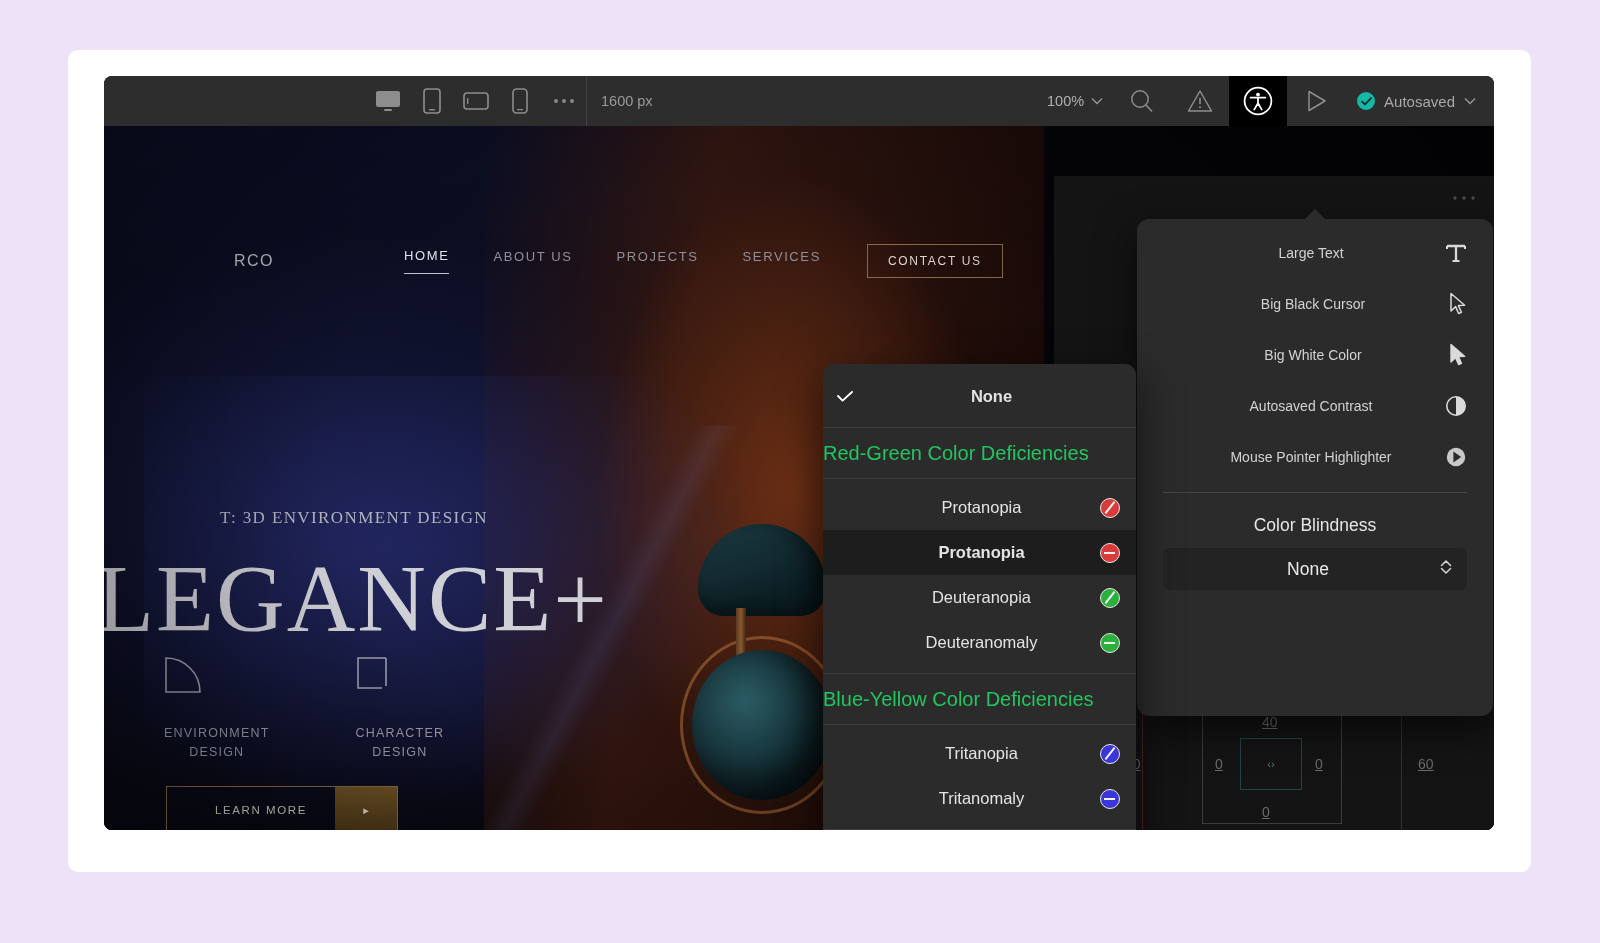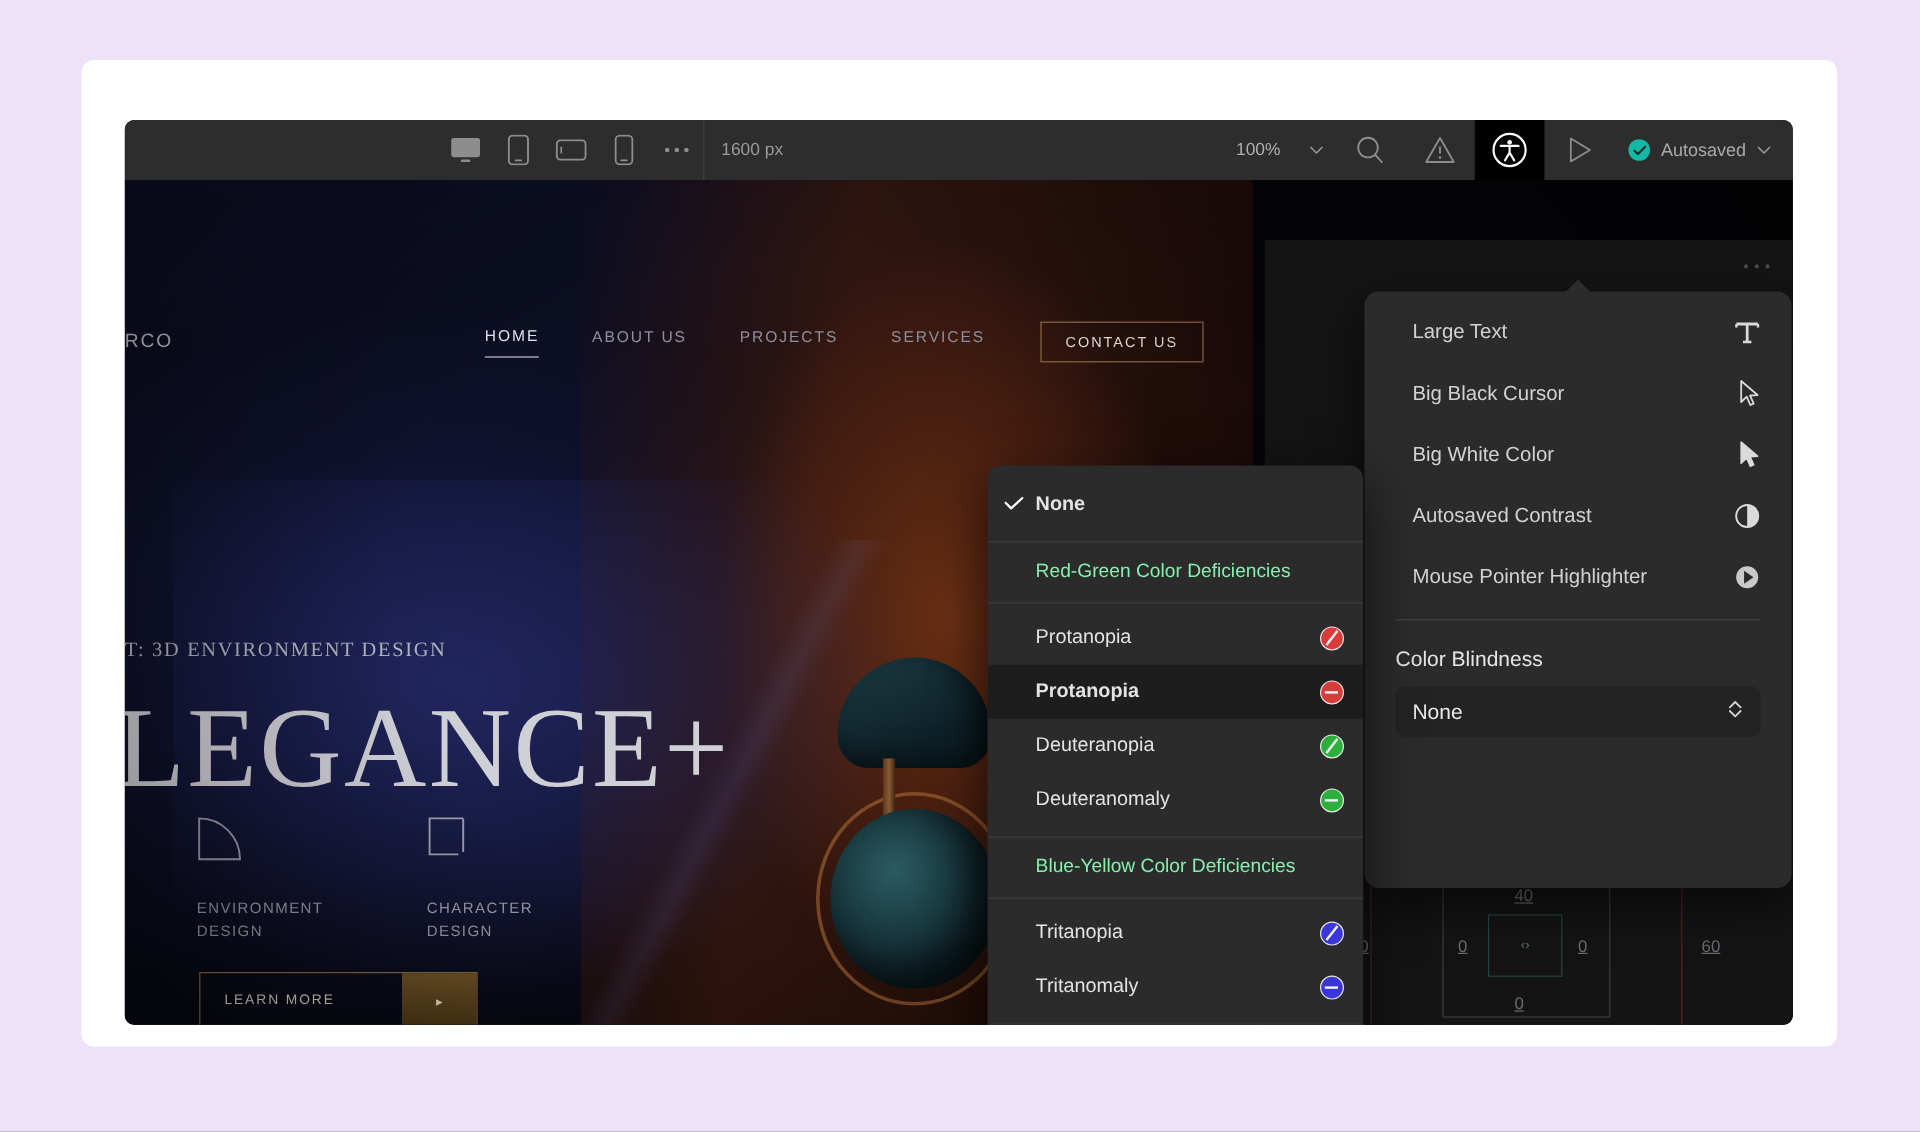--- a/index.html
+++ b/index.html
@@ -15,25 +15,26 @@
     position: absolute;
     left: 68px; top: 50px;
     width: 1463px; height: 822px;
     background: #ffffff;
     border-radius: 10px;
   }
 
   
   #app-window {
     position: absolute;
-    left: 104px; top: 100px;
+    left: 104px; top: 76px;
     width: 1390px; height: 754px;
     background: #0a0a14;
     border-radius: 8px;
     overflow: hidden;
+    text-align: center;
   }
 
   
   #toolbar {
     position: absolute; left: 0; top: 0;
     width: 100%; height: 50px;
     background: #2d2d2d;
     display: flex; align-items: center;
     color: #b9b9b9;
   }
@@ -45,21 +46,21 @@
   }
   .tb-icon svg { display: block; }
   .tb-divider {
     width: 1px; height: 50px; background: #434343;
   }
   .tb-text {
     font-size: 14.5px; color: #9a9a9a;
     padding: 0 14px; white-space: nowrap;
   }
   .tb-zoom {
-    display: flex; align-items: center; gap: 24px;
+    display: flex; align-items: center; gap: 7px;
     font-size: 14.5px; color: #b0b0b0;
     padding: 0 10px; cursor: pointer;
   }
   .tb-big {
     width: 58px; height: 50px;
     display: flex; align-items: center; justify-content: center;
     cursor: pointer;
   }
   #a11y-button {
     background: #000000;
@@ -267,21 +268,21 @@
     position:absolute; left: 1200px; top: 133px;
     width: 0; height: 0;
     border-left: 11px solid transparent;
     border-right: 11px solid transparent;
     border-bottom: 11px solid #2b2b2b;
     z-index: 41;
   }
   .a11y-item {
     height: 51px; display:flex; align-items:center;
     padding: 0 26px 0 40px;
-    color: #d2d2d2; font-size: 17px; cursor:pointer;
+    color: #d2d2d2; font-size: 14px; cursor:pointer;
   }
   .a11y-item .lbl { flex:1; }
   .a11y-item .ic { color:#d8d8d8; display:flex; align-items:center; }
   #a11y-sep {
     height:1px; background:#454545; margin: 10px 26px 0 26px;
   }
   #cb-heading {
     padding: 22px 26px 12px 26px;
     color:#e6e6e6; font-size:17.5px;
   }
@@ -310,21 +311,21 @@
   }
   .cb-row .lbl { flex: 1; }
   .cb-row.selected { font-weight: bold; }
   .cb-row.highlight { background: #1d1d1d; font-weight: bold; }
   .cb-check {
     position:absolute; left: 14px;
     color:#ffffff; font-size: 15px;
   }
   .cb-group {
     height: 50px; display:flex; align-items:center;
-    padding-left: 40px; color: #86efac; font-size: 16px;
+    color: #22c55e; font-size: 20px;
   }
   .cb-sep { height:1px; background:#3c3c3c; }
   .cb-dot {
     width:20px; height:20px; border-radius:50%;
     border:1.5px solid #e8e8e8;
     position:relative; flex:0 0 auto;
   }
   .cb-dot .slash {
     position:absolute; left:50%; top:1px; width:2px; height:15px;
     background:#f2f2f2; transform: translateX(-50%) rotate(38deg);

